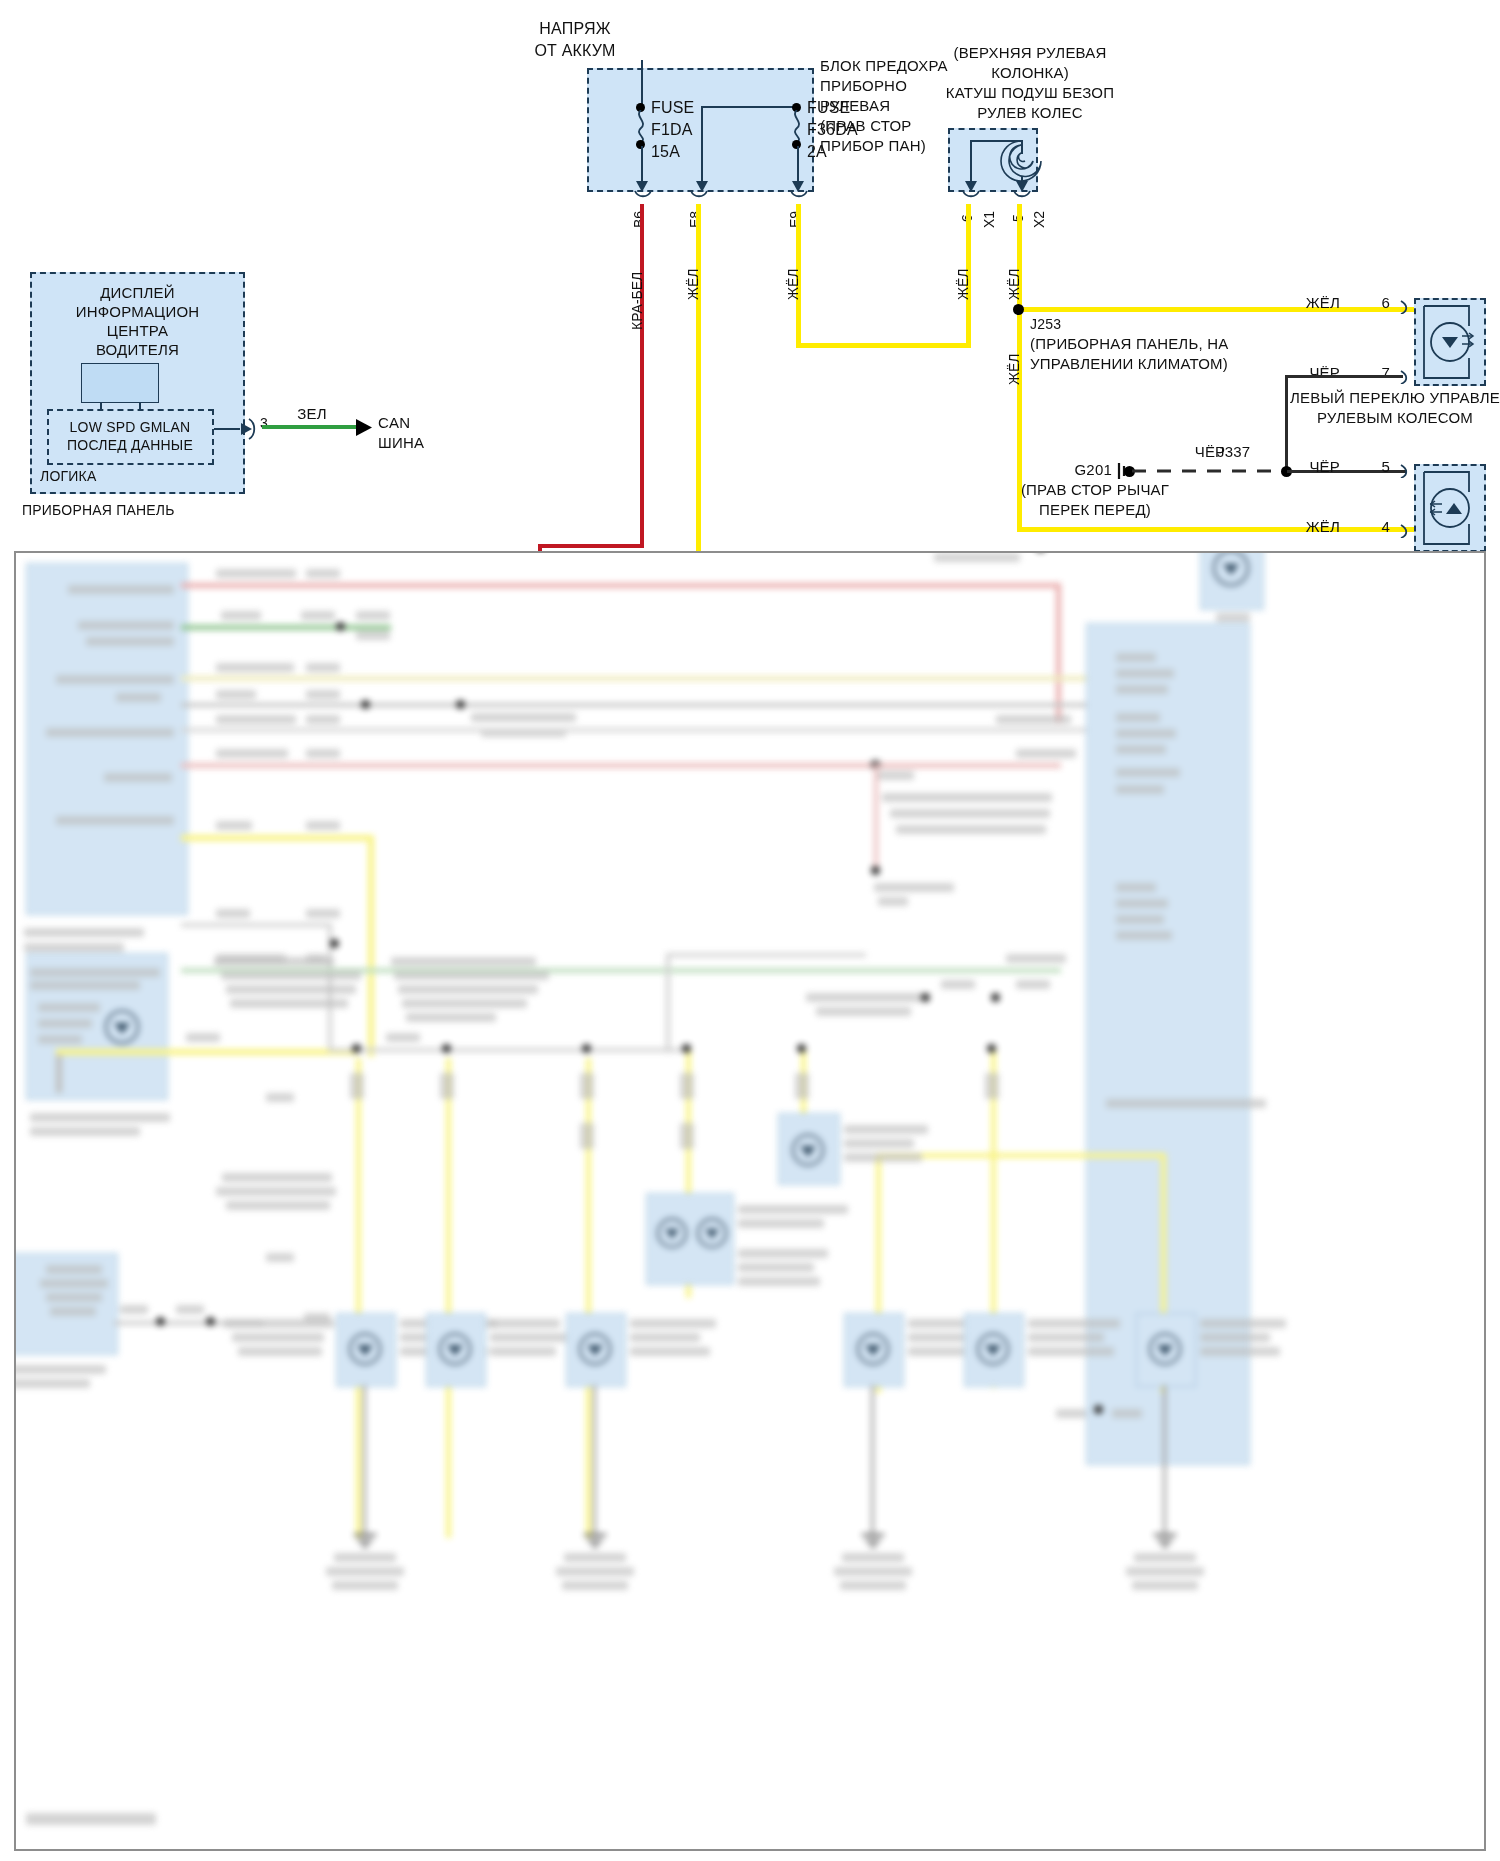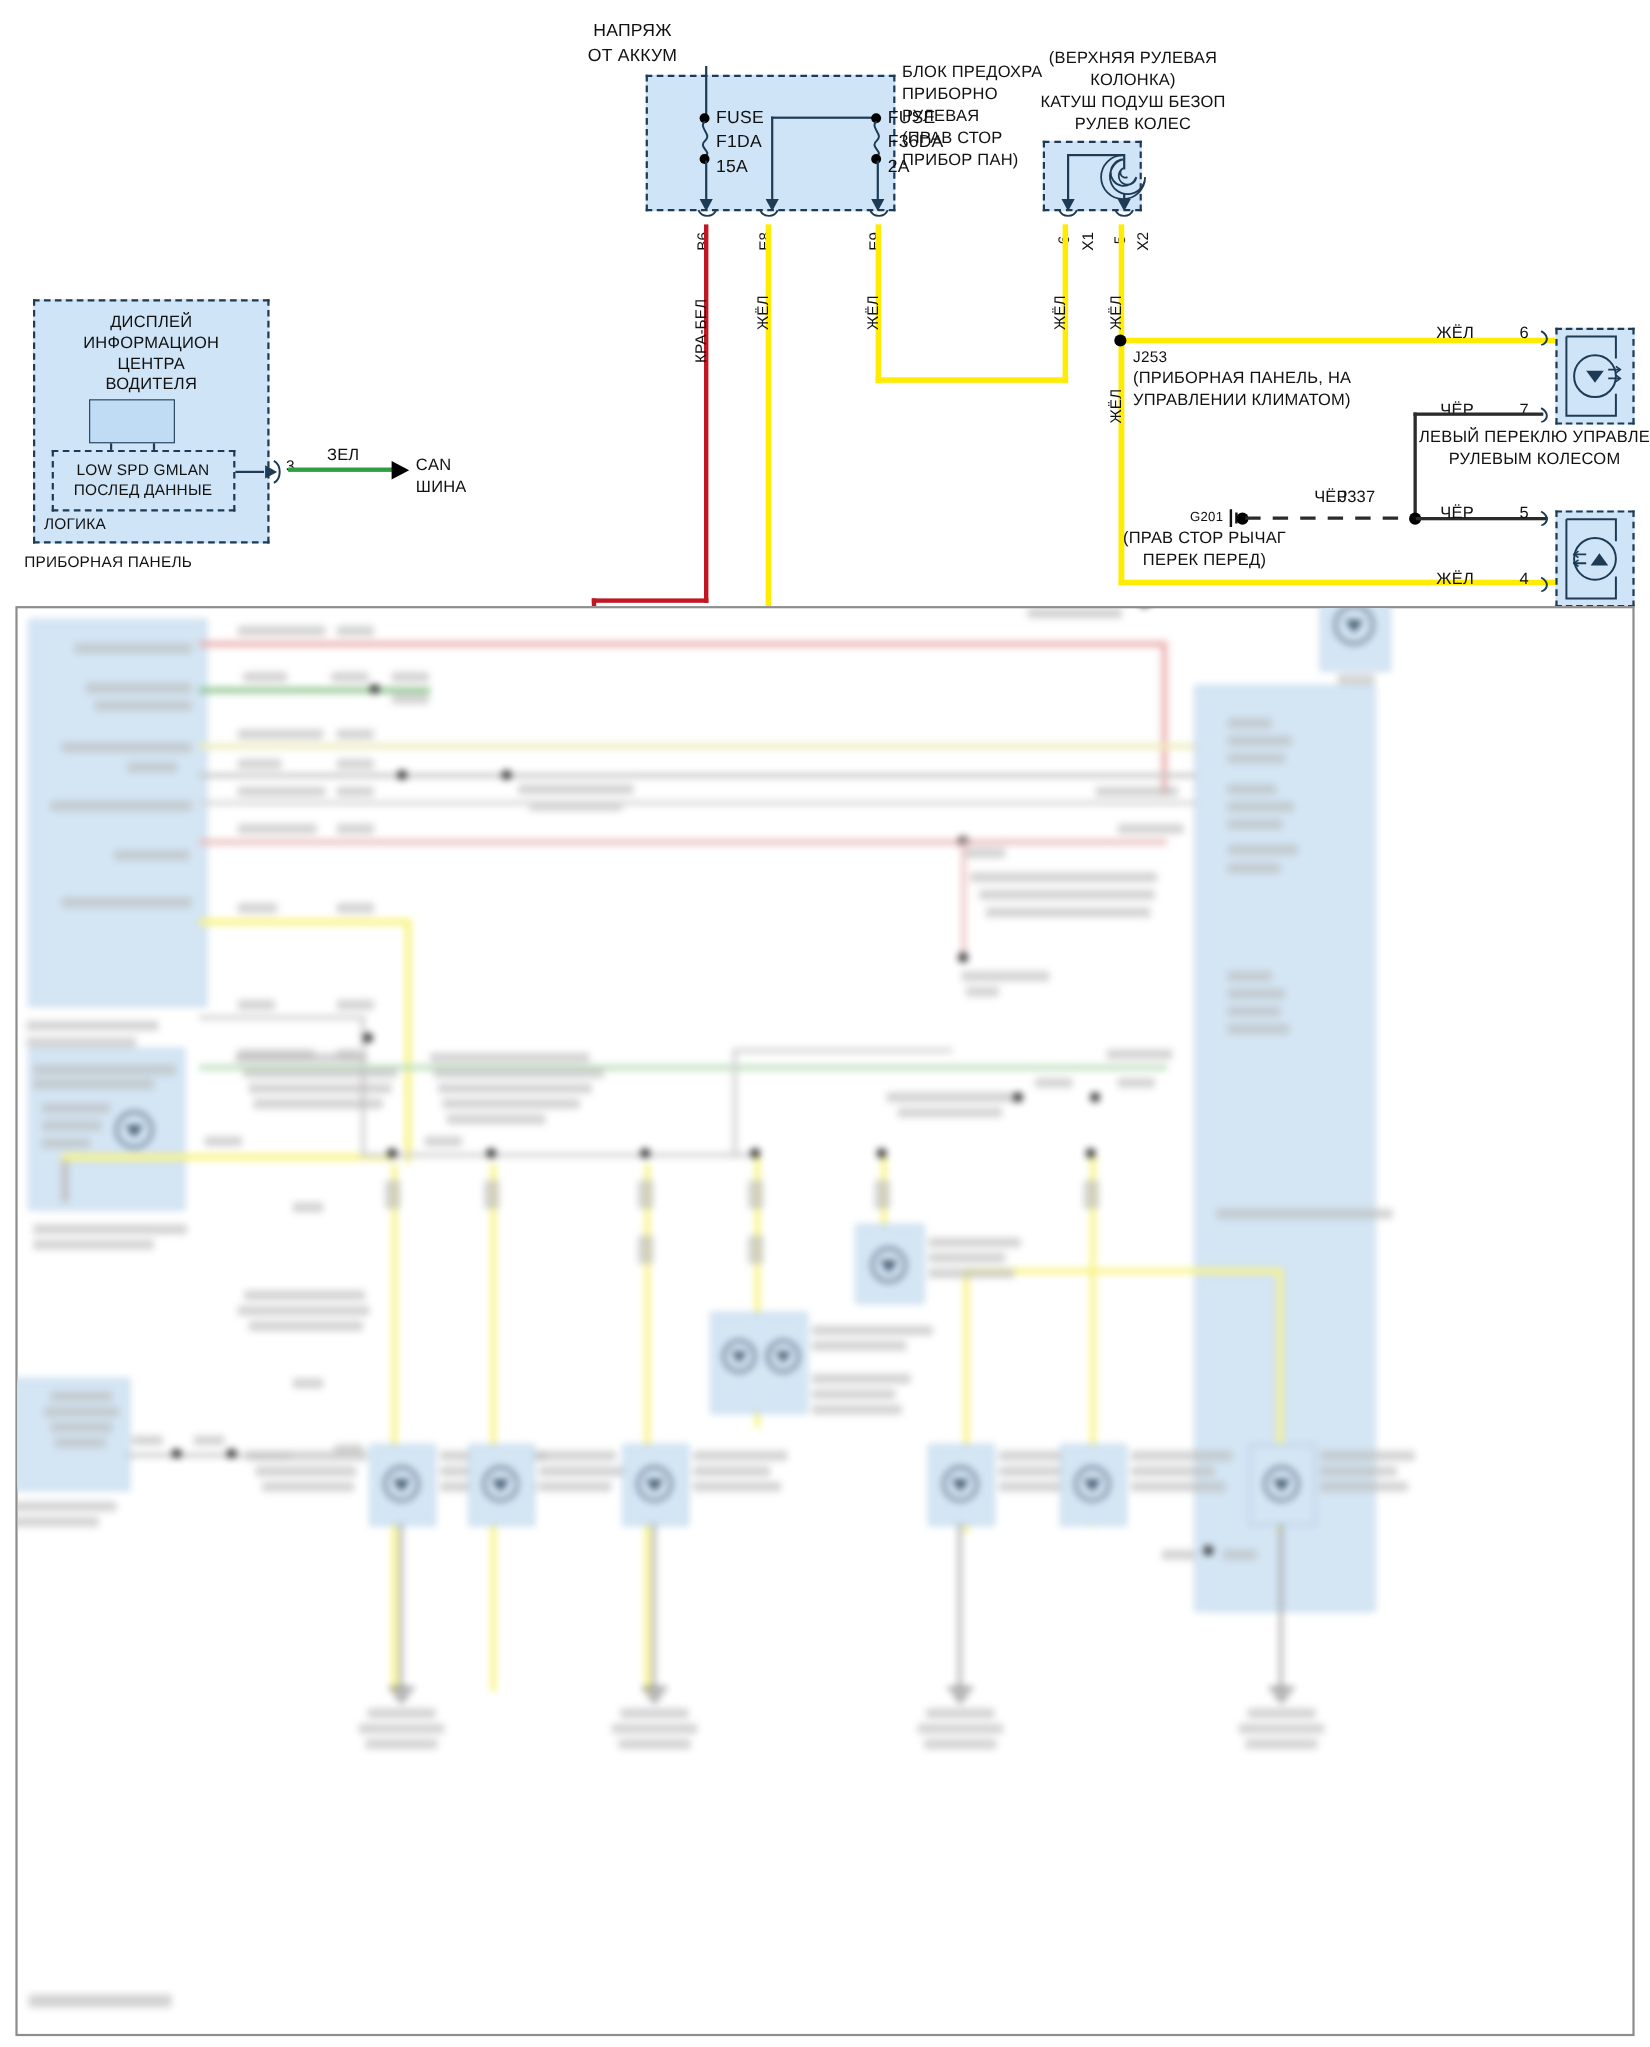--- a/index.html
+++ b/index.html
@@ -216,21 +216,21 @@
   <div class="txt r" style="left:1340px;top:294px;width:50px;font-size:15px;">6</div>
   <div class="txt r" style="left:1340px;top:364px;width:50px;font-size:15px;">7</div>
   <div class="txt r" style="left:1250px;top:294px;width:90px;font-size:15px;">ЖЁЛ</div>
   <div class="txt r" style="left:1250px;top:364px;width:90px;font-size:15px;">ЧЁР</div>
   <div class="txt c" style="left:1280px;top:389px;width:230px;font-size:15px;">ЛЕВЫЙ ПЕРЕКЛЮ УПРАВЛЕ</div>
   <div class="txt c" style="left:1280px;top:409px;width:230px;font-size:15px;">РУЛЕВЫМ КОЛЕСОМ</div>
 
   <div class="wire w-blk" style="left:1285px;top:375px;width:118px;height:3px;"></div>
   <div class="wire w-blk" style="left:1285px;top:375px;width:3px;height:98px;"></div>
 
-  <div class="txt r" style="left:1050px;top:461px;width:62px;font-size:12px;text-align:right;">G201</div>
+  <div class="txt r" style="left:1050px;top:461px;width:62px;font-size:15px;text-align:right;">G201</div>
   <svg class="blk" style="left:1116px;top:462px;" width="12" height="18">
     <path d="M3 1 L3 17 M8 4 L8 14" stroke="#111" stroke-width="2.2" fill="none"></path>
   </svg>
   <div class="dot" style="left:1124px;top:466px;"></div>
   <div class="txt c" style="left:975px;top:481px;width:240px;font-size:15px;">(ПРАВ СТОР РЫЧАГ</div>
   <div class="txt c" style="left:975px;top:501px;width:240px;font-size:15px;">ПЕРЕК ПЕРЕД)</div>
 
   <svg class="blk" style="left:1132px;top:464px;" width="155" height="14">
     <path d="M0 7 L155 7" stroke="#2b2b2b" stroke-width="3" stroke-dasharray="14 11" fill="none"></path>
   </svg>

